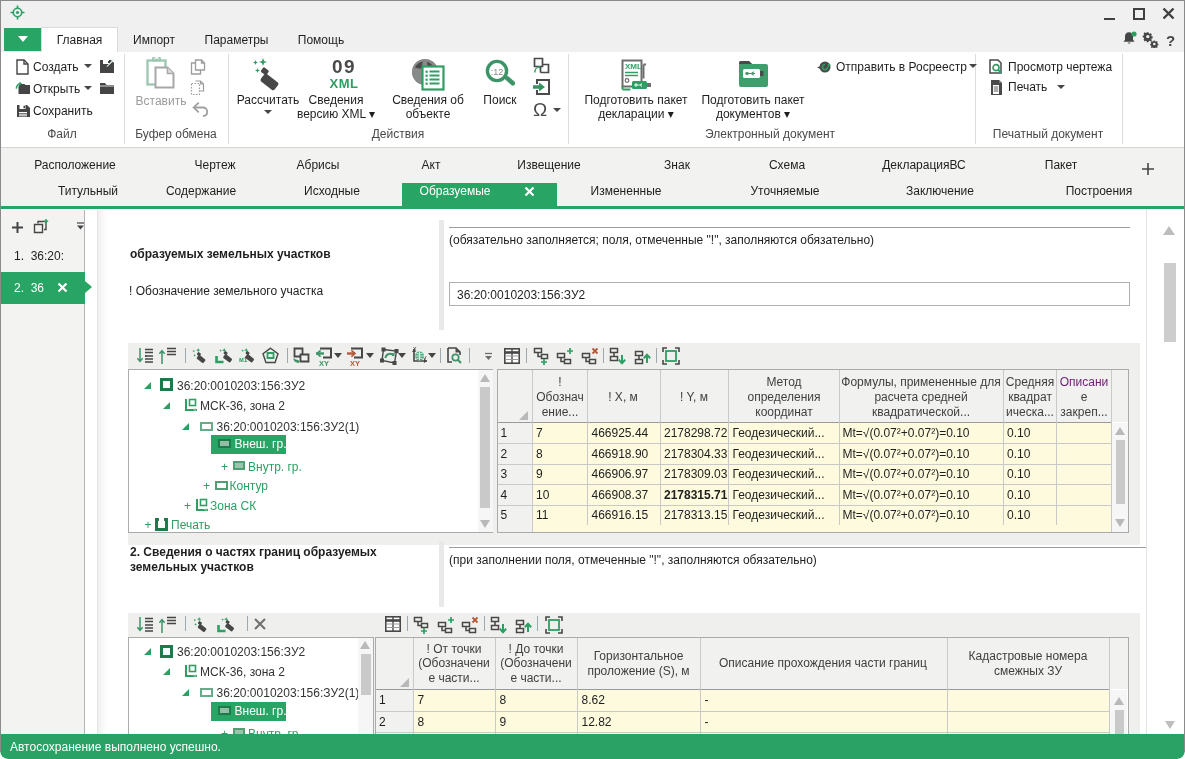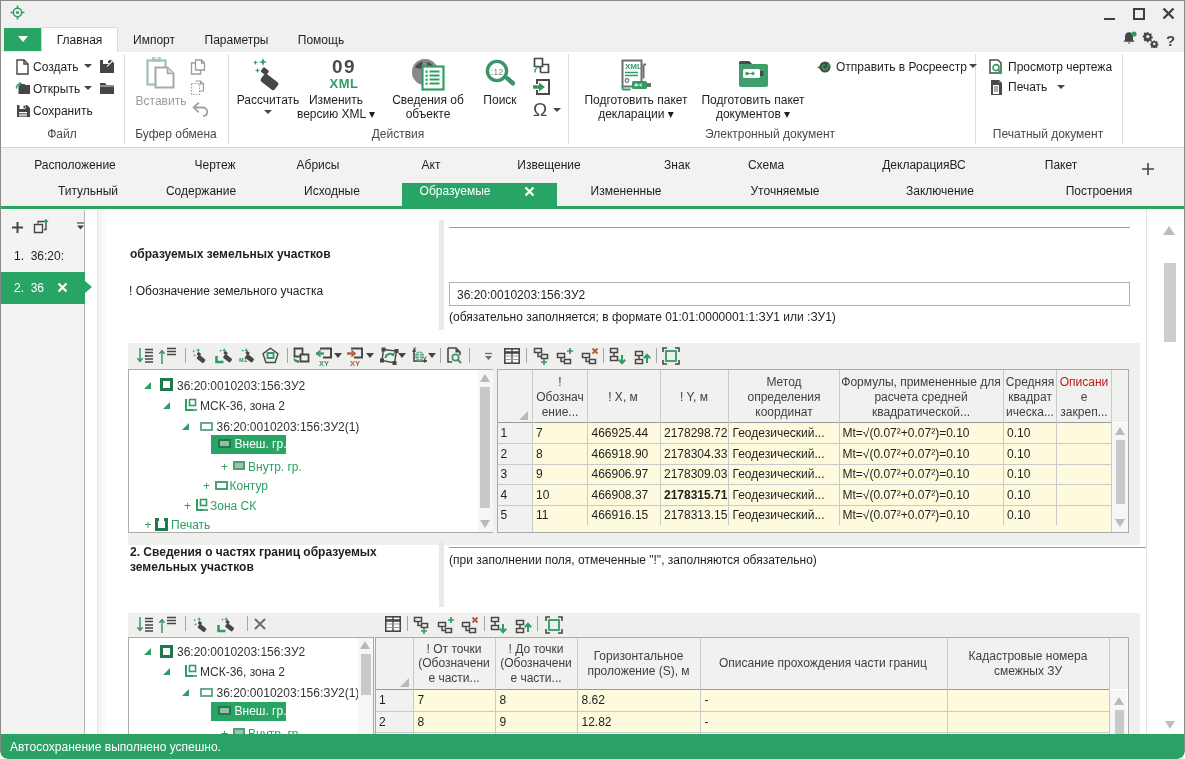--- a/index.html
+++ b/index.html
@@ -162,21 +162,21 @@
         <g fill="#474747">
           <rect x="10.5" y="12.5" width="7" height="5.6" rx="1.4" transform="rotate(38 14 15)"></rect>
           <rect x="13.8" y="17.2" width="9.5" height="17.5" rx="2.2" transform="rotate(-52 18.5 26)"></rect>
         </g>
       </svg>
 </div>
 <div class="ab txt ctr" style="left:233px;top:93px;width:70px;">Рассчитать</div>
 <div class="ab" style="left:264px;top:110px;width:0;height:0;border-left:4px solid transparent;border-right:4px solid transparent;border-top:4px solid #454545;"></div>
 <div class="ab ctr" style="left:311px;top:57px;width:66px;font-size:19px;line-height:19px;font-weight:bold;color:#4a4a4a;letter-spacing:1.5px;">09</div>
 <div class="ab ctr" style="left:311px;top:77px;width:66px;font-size:13px;line-height:13px;font-weight:bold;color:#2e9e63;letter-spacing:0.5px;">XML</div>
-<div class="ab txt ctr" style="left:302px;top:93px;width:68px;">Изменить</div>
+<div class="ab txt ctr" style="left:302px;top:93px;width:68px;">Сведения</div>
 <div class="ab txt ctr" style="left:294px;top:107px;width:84px;">версию XML ▾</div>
 <div class="ab" style="left:411px;top:58px;">
 <svg width="34" height="33" viewBox="0 0 34 33">
         <circle cx="14" cy="14" r="13" fill="#4a4a4a"></circle>
         <path d="M14 1a13 13 0 000 26 13 13 0 000-26zm-2 2.5c-1 2-1.2 4-.4 6.5-2.6 1-4.8.6-7.6-.5A11 11 0 0111.9 3.5zm3.8.2c2.8.7 5.2 2.4 6.6 4.8-1.8 1.4-3.8 1.7-6.3 1.2.5-2.3.3-4.2-.3-6zM3 12.5c2.8 1.2 5.3 1.5 8.2.5z" fill="#fff" opacity="0.35"></path>
         <rect x="11.5" y="8.5" width="21" height="23" fill="#fff" stroke="#2e9e63" stroke-width="2.2"></rect>
         <g stroke="#2e9e63" stroke-width="1.8">
           <path d="M18.5 13.5h10M18.5 17.5h10M18.5 21.5h10M18.5 25.5h10"></path>
         </g>
         <g fill="#2e9e63">
@@ -281,21 +281,21 @@
 <div class="ab" style="left:1057px;top:85px;width:0;height:0;border-left:4px solid transparent;border-right:4px solid transparent;border-top:4px solid #454545;"></div>
 
 <div class="ab" style="left:0;top:148px;width:1185px;height:58px;background:#f2f2f1;"></div>
 <div class="ab" style="left:0;top:206px;width:1185px;height:3px;background:#28a464;"></div>
 <div class="ab txt ctr" style="left:15px;top:158px;width:120px;">Расположение</div>
 <div class="ab txt ctr" style="left:165px;top:158px;width:100px;">Чертеж</div>
 <div class="ab txt ctr" style="left:268px;top:158px;width:100px;">Абрисы</div>
 <div class="ab txt ctr" style="left:381px;top:158px;width:100px;">Акт</div>
 <div class="ab txt ctr" style="left:499px;top:158px;width:100px;">Извещение</div>
 <div class="ab txt ctr" style="left:627px;top:158px;width:100px;">Знак</div>
-<div class="ab txt ctr" style="left:716px;top:158px;width:100px;">Схема</div>
+<div class="ab txt ctr" style="left:737px;top:158px;width:100px;">Схема</div>
 <div class="ab txt ctr" style="left:874px;top:158px;width:100px;">ДекларацияВС</div>
 <div class="ab txt ctr" style="left:1011px;top:158px;width:100px;">Пакет</div>
 <div class="ab" style="left:1141px;top:162px;">
 <svg width="14" height="14" viewBox="0 0 14 14">
         <path d="M7 1v12M1 7h12" stroke="#454545" stroke-width="1.6"></path>
       </svg>
 </div>
 <div class="ab txt ctr" style="left:38px;top:184px;width:100px;">Титульный</div>
 <div class="ab txt ctr" style="left:151px;top:184px;width:100px;">Содержание</div>
 <div class="ab txt ctr" style="left:282px;top:184px;width:100px;">Исходные</div>
@@ -346,24 +346,24 @@
 <div class="ab" style="left:98px;top:210px;width:9px;height:524px;background:linear-gradient(to right,rgba(0,0,0,0.06),rgba(0,0,0,0));"></div>
 
 <div class="ab" style="left:1146px;top:209px;width:1px;height:525px;background:#e3e3e3;"></div>
 <div class="ab" style="left:1163px;top:226px;width:0;height:0;border-left:6px solid transparent;border-right:6px solid transparent;border-bottom:9px solid #bdbdbd;"></div>
 <div class="ab" style="left:1164px;top:263px;width:12px;height:79px;background:#cdcdcd;"></div>
 <div class="ab" style="left:1165px;top:721px;width:0;height:0;border-left:5px solid transparent;border-right:5px solid transparent;border-top:8px solid #bdbdbd;"></div>
 
 <div class="ab txt" style="left:130px;top:247px;font-weight:bold;">образуемых земельных участков</div>
 <div class="ab" style="left:439px;top:220px;width:5px;height:110px;background:#e9e9e9;"></div>
 <div class="ab" style="left:449px;top:227px;width:681px;height:1px;background:#9d9d9d;"></div>
+<div class="ab txt" style="left:449px;top:233px;">(обязательно заполняется; поля, отмеченные "!", заполняются обязательно)</div>
 <div class="ab txt" style="left:129px;top:284px;">! Обозначение земельного участка</div>
 <div class="ab" style="left:449px;top:282px;width:681px;height:24px;background:#fff;border:1px solid #b0b0b0;"></div>
 <div class="ab txt" style="left:457px;top:288px;">36:20:0010203:156:ЗУ2</div>
-<div class="ab txt" style="left:449px;top:310px;">(обязательно заполняется; в формате 01:01:0000001:1:ЗУ1 или :ЗУ1)</div>
 
 <div class="ab" style="left:128px;top:343px;width:1012px;height:202px;background:#efefee;"></div>
 <div id="toolbar1">
 <div class="ab" style="left:136px;top:347px;">
         <svg width="18" height="18" viewBox="0 0 18 18">
           <path d="M4 1v13M1.4 11.2L4 14.4 6.6 11.2" fill="none" stroke="#3d9468" stroke-width="1.5"></path>
           <g stroke="#454545" stroke-width="1.5">
             <path d="M9 2.5h8M9 5.5h8M9 9h8M9 12h8M9 15h8"></path>
           </g>
           <g fill="#454545">
@@ -640,21 +640,21 @@
 <div class="ab txt ctr" style="left:660px;top:390px;width:68px;color:#3f3f3f;">! Y, м</div>
 <div class="ab txt ctr" style="left:730px;top:375px;width:108px;color:#3f3f3f;">Метод</div>
 <div class="ab txt ctr" style="left:730px;top:390px;width:108px;color:#3f3f3f;">определения</div>
 <div class="ab txt ctr" style="left:730px;top:404.5px;width:108px;color:#3f3f3f;">координат</div>
 <div class="ab txt ctr" style="left:840px;top:375px;width:162px;color:#3f3f3f;">Формулы, примененные для</div>
 <div class="ab txt ctr" style="left:840px;top:390px;width:162px;color:#3f3f3f;">расчета средней</div>
 <div class="ab txt ctr" style="left:840px;top:404.5px;width:162px;color:#3f3f3f;">квадратической...</div>
 <div class="ab txt ctr" style="left:1004px;top:375px;width:52px;color:#3f3f3f;">Средняя</div>
 <div class="ab txt ctr" style="left:1004px;top:390px;width:52px;color:#3f3f3f;">квадрат</div>
 <div class="ab txt ctr" style="left:1004px;top:404.5px;width:52px;color:#3f3f3f;">ическа...</div>
-<div class="ab txt ctr" style="left:1057px;top:375px;width:54px;color:#b91c1c;">Описани</div>
+<div class="ab txt ctr" style="left:1057px;top:375px;width:54px;color:#701a75;">Описани</div>
 <div class="ab txt ctr" style="left:1057px;top:390px;width:54px;color:#3f3f3f;">е</div>
 <div class="ab txt ctr" style="left:1057px;top:404.5px;width:54px;color:#3f3f3f;">закреп...</div>
 <div class="ab txt" style="left:500.5px;top:426.0px;">1</div>
 <div class="ab txt" style="left:536px;top:426.0px;">7</div>
 <div class="ab txt" style="left:591.5px;top:426.0px;">466925.44</div>
 <div class="ab txt" style="left:664px;top:426.0px;">2178298.72</div>
 <div class="ab txt" style="left:732.5px;top:426.0px;">Геодезический...</div>
 <div class="ab txt" style="left:842.5px;top:426.0px;">Mt=√(0.07²+0.07²)=0.10</div>
 <div class="ab txt" style="left:1007px;top:426.0px;">0.10</div>
 <div class="ab txt" style="left:500.5px;top:446.5px;">2</div>

